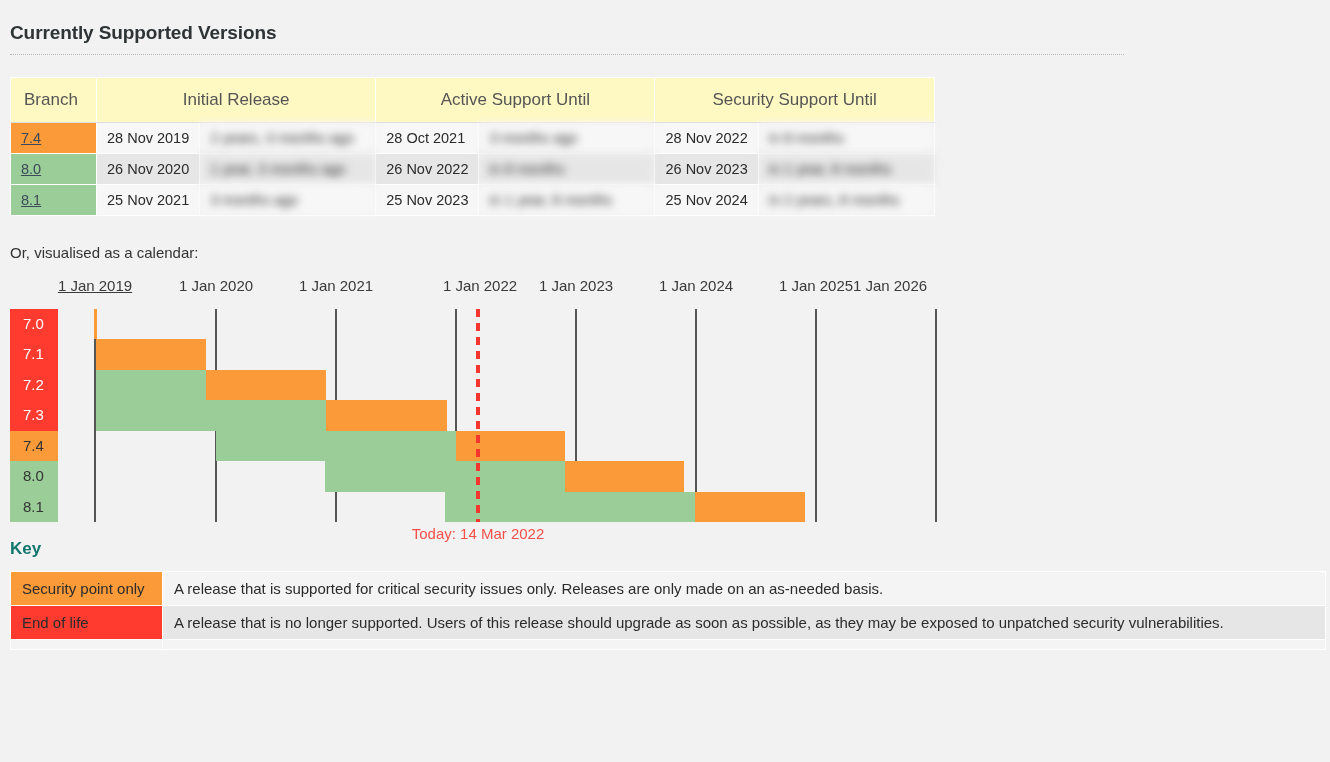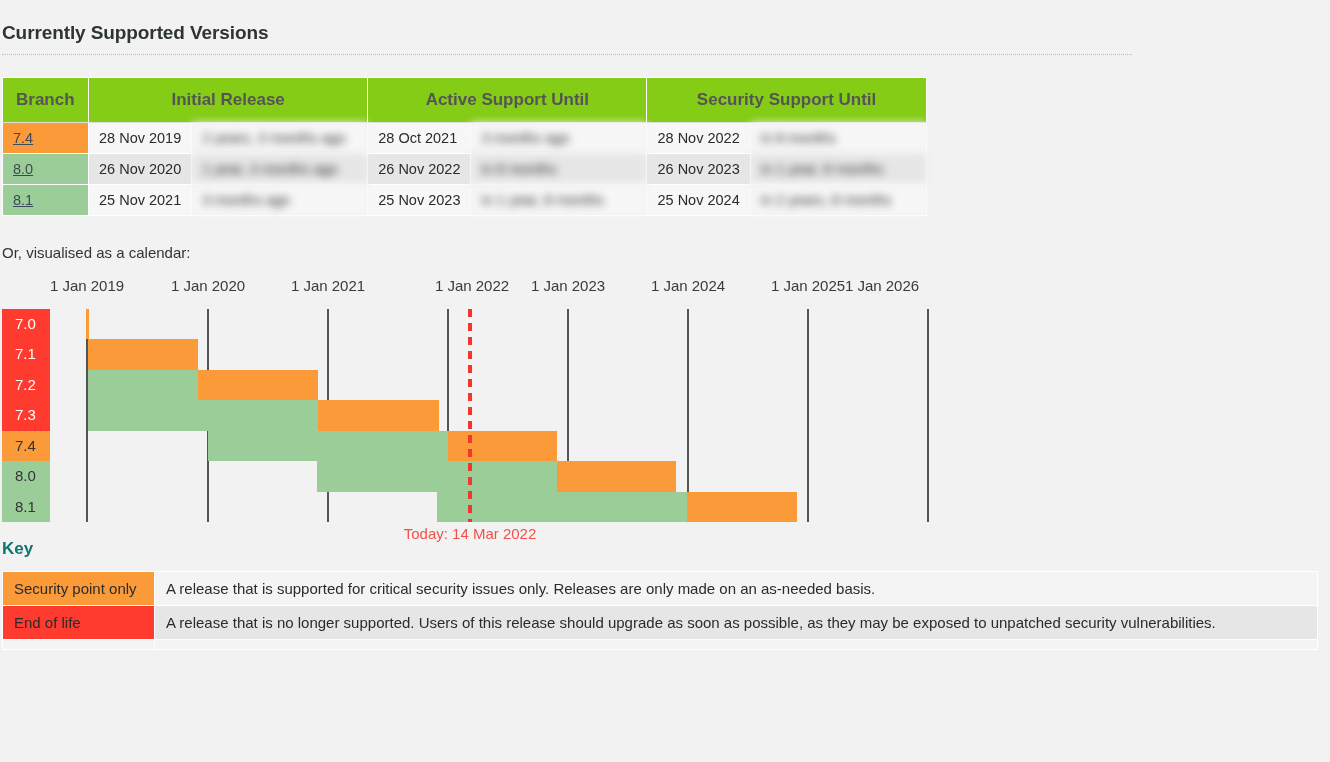--- a/index.html
+++ b/index.html
@@ -15,21 +15,21 @@
     font-family: "Liberation Sans", sans-serif;
     color: #333;
     font-size: 15px;
     -webkit-font-smoothing: antialiased;
   }
   .page {
     position: relative;
     width: 1134px;
     height: 762px;
     box-sizing: border-box;
-    padding: 0 2px;
+    padding: 0 10px;
   }
 
   
   h1.section-title {
     font-size: 19px;
     font-weight: bold;
     color: #2e3436;
     margin: 0;
     padding: 22px 0 10px 0;
     letter-spacing: -0.1px;
@@ -48,24 +48,24 @@
   }
 
   
   table.versions {
     border-collapse: collapse;
     border-spacing: 0;
     table-layout: fixed;
     margin: 0;
   }
   table.versions th {
-    font-weight: bold;
+    font-weight: normal;
     font-size: 17px;
     color: #555;
-    background: #84cc16;
+    background: #fef9c3;
     border: 1px solid #ffffff;
     border-bottom: 1px solid #dedede;
     padding: 12px 10px;
     text-align: center;
     height: 26px;
     box-sizing: border-box;
   }
   table.versions th.branch-head {
     text-align: left;
     padding-left: 13px;
@@ -276,21 +276,21 @@
           <td class="datecell">25 Nov 2024</td>
           <td class="relcell">in 2 years, 8 months</td>
         </tr>
       </tbody>
   </table>
 
   <p class="calendar-intro">Or, visualised as a calendar:</p>
 
   <div class="chart">
     <div class="chart-axis" id="chart-axis">
-        <div class="axis-label" style="left: 85px;">1 Jan 2019</div>
+        <div class="axis-label" style="left: 85px; text-decoration: underline;">1 Jan 2019</div>
         <div class="axis-label" style="left: 206px;">1 Jan 2020</div>
         <div class="axis-label" style="left: 326px; text-align: center;">1 Jan 2021</div>
         <div class="axis-label" style="left: 446px; margin-left: 24px;">1 Jan 2022</div>
         <div class="axis-label" style="left: 566px;">1 Jan 2023</div>
         <div class="axis-label" style="left: 686px;">1 Jan 2024</div>
         <div class="axis-label" style="left: 806px;">1 Jan 2025</div>
         <div class="axis-label" style="left: 880px;">1 Jan 2026</div>
       </div>
     <div class="plot" id="chart-plot">
       <div class="rowlabels" id="chart-rowlabels">

